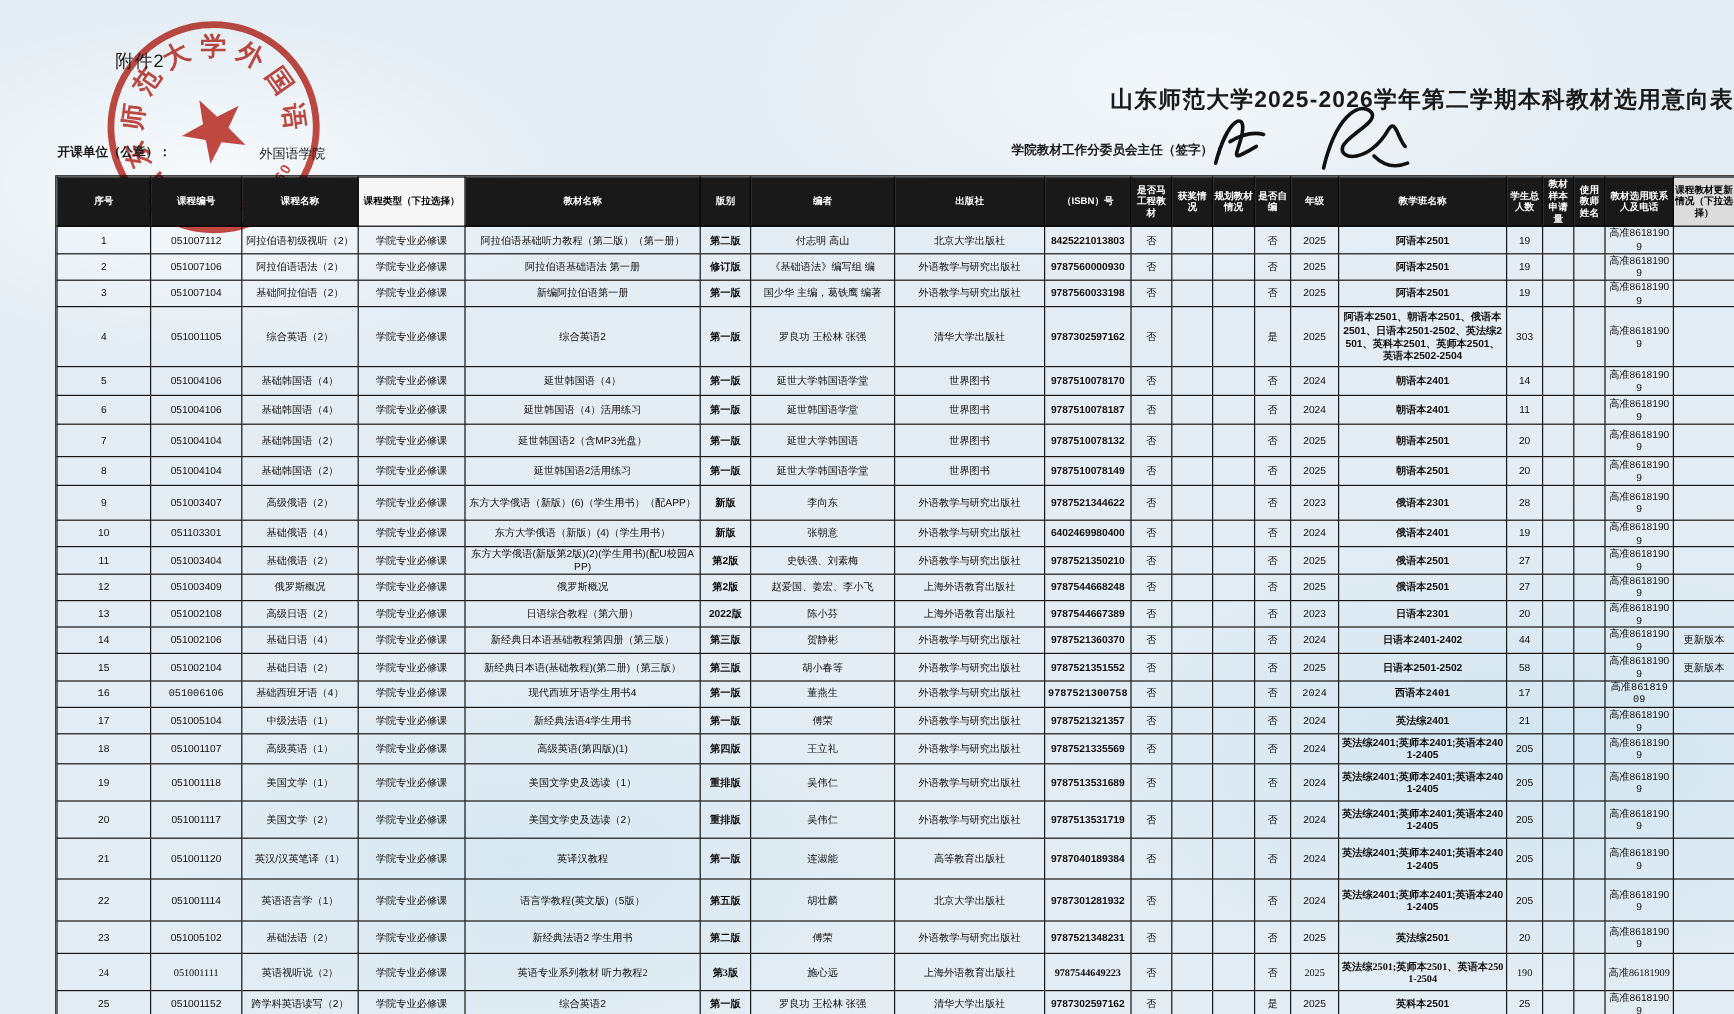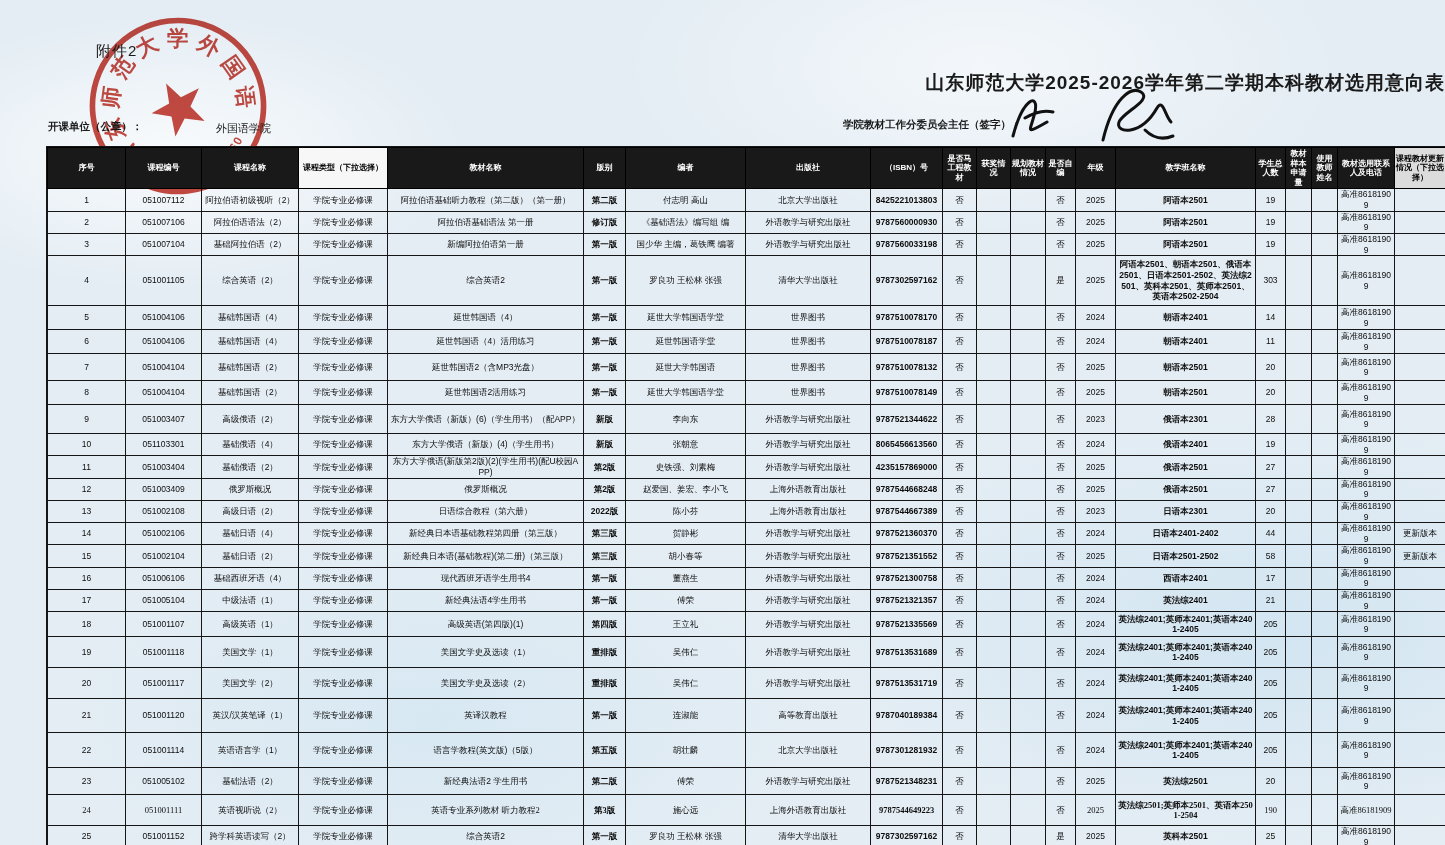--- a/index.html
+++ b/index.html
@@ -317,21 +317,21 @@
         </tr>
         <tr style="height: 21px;">
           <td>10</td>
           <td>051103301</td>
           <td>基础俄语（4）</td>
           <td>学院专业必修课</td>
           <td>东方大学俄语（新版）(4)（学生用书）</td>
           <td class="b">新版</td>
           <td>张朝意</td>
           <td>外语教学与研究出版社</td>
-          <td class="b">8065456613560</td>
+          <td class="b">6402469980400</td>
           <td>否</td>
           <td></td>
           <td></td>
           <td>否</td>
           <td>2024</td>
           <td class="b">俄语本2401</td>
           <td>19</td>
           <td></td>
           <td></td>
           <td>高准86181909</td>
@@ -339,21 +339,21 @@
         </tr>
         <tr style="height: 21px;">
           <td>11</td>
           <td>051003404</td>
           <td>基础俄语（2）</td>
           <td>学院专业必修课</td>
           <td>东方大学俄语(新版第2版)(2)(学生用书)(配U校园APP)</td>
           <td class="b">第2版</td>
           <td>史铁强、刘素梅</td>
           <td>外语教学与研究出版社</td>
-          <td class="b">4235157869000</td>
+          <td class="b">9787521350210</td>
           <td>否</td>
           <td></td>
           <td></td>
           <td>否</td>
           <td>2025</td>
           <td class="b">俄语本2501</td>
           <td>27</td>
           <td></td>
           <td></td>
           <td>高准86181909</td>
@@ -440,21 +440,21 @@
           <td></td>
           <td>否</td>
           <td>2025</td>
           <td class="b">日语本2501-2502</td>
           <td>58</td>
           <td></td>
           <td></td>
           <td>高准86181909</td>
           <td>更新版本</td>
         </tr>
-        <tr style="height: 21px;">
+        <tr style="height: 21px; font-family: Liberation Mono, monospace;">
           <td>16</td>
           <td>051006106</td>
           <td>基础西班牙语（4）</td>
           <td>学院专业必修课</td>
           <td>现代西班牙语学生用书4</td>
           <td class="b">第一版</td>
           <td>董燕生</td>
           <td>外语教学与研究出版社</td>
           <td class="b">9787521300758</td>
           <td>否</td>

